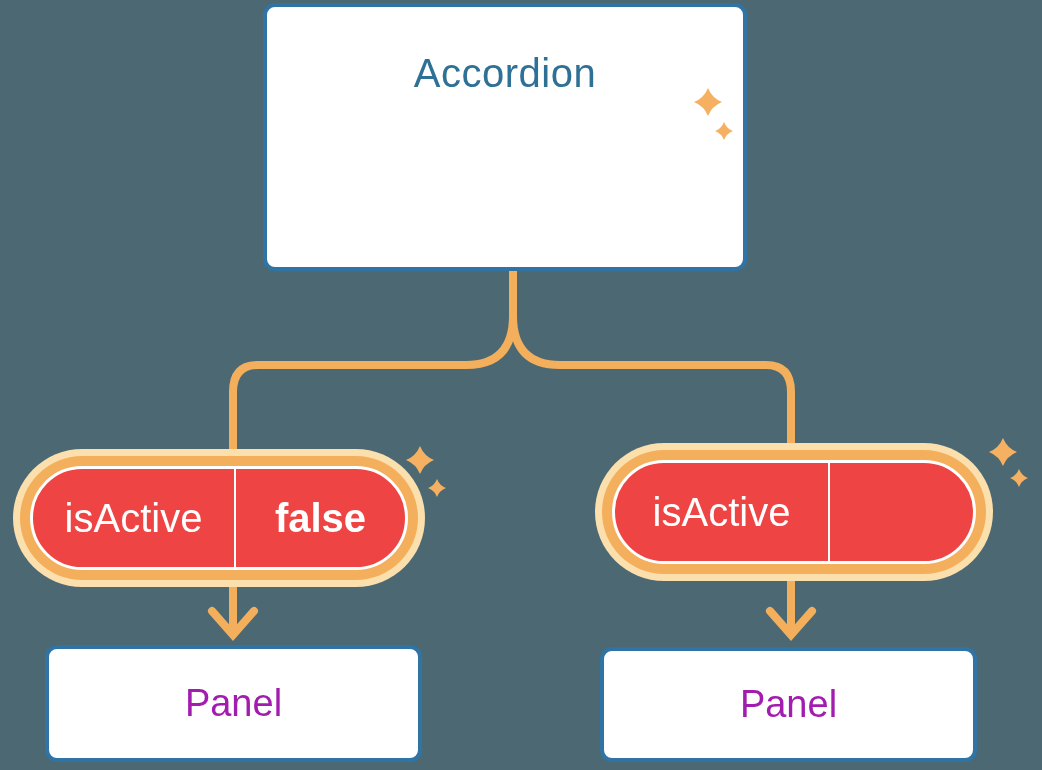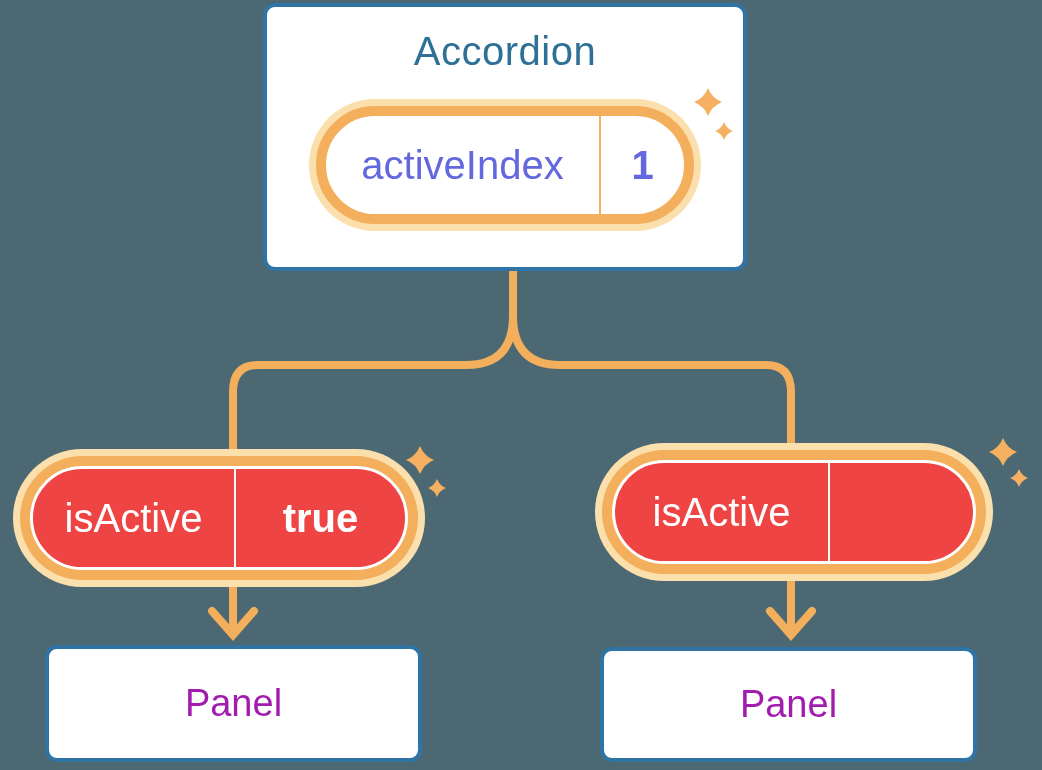--- a/index.html
+++ b/index.html
@@ -26,21 +26,21 @@
     box-sizing:border-box;
     background:#FFFFFF;
     border:4px solid #2F74A4;
     border-radius:12px;
   }
   .card-accordion{ left:263px; top:3px; width:484px; height:268px; }
   .card-panel-left{ left:45px; top:645px; width:377px; height:117px; }
   .card-panel-right{ left:600px; top:647px; width:377px; height:115px; }
   .card-title{
     text-align:center;
-    margin-top:22px;
+    margin-top:44px;
     font-size:40px;
     color:#2F7096;
     letter-spacing:0.5px;
   }
   .panel-label{
     display:flex;
     align-items:center;
     justify-content:center;
     height:100%;
     font-size:38px;
@@ -119,30 +119,25 @@
       <path stroke-linecap="round" d="M212 611 L233 635 L254 611"></path>
       <path d="M791 576 L791 632"></path>
       <path stroke-linecap="round" d="M770 611 L791 635 L812 611"></path>
     </g>
   </svg>
 
   <div class="card card-accordion">
     <div class="card-title">Accordion</div>
   </div>
 
-  <div class="pill pill-state">
-    <div class="seg-label">activeIndex</div>
-    <div class="divider"></div>
-    <div class="seg-value">1</div>
-  </div>
 
   <div class="pill pill-prop pill-prop-left">
     <div class="seg-label">isActive</div>
     <div class="divider"></div>
-    <div class="seg-value">true</div>
+    <div class="seg-value">false</div>
   </div>
 
   <div class="pill pill-prop pill-prop-right">
     <div class="seg-label">isActive</div>
     <div class="divider"></div>
   </div>
 
   <div class="card card-panel-left">
     <div class="panel-label">Panel</div>
   </div>

